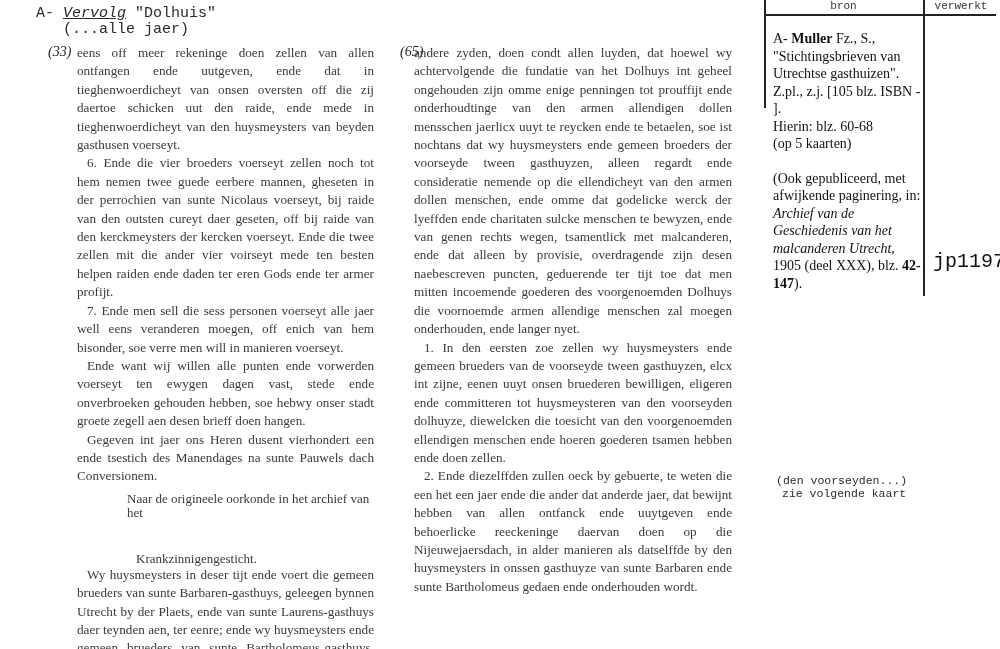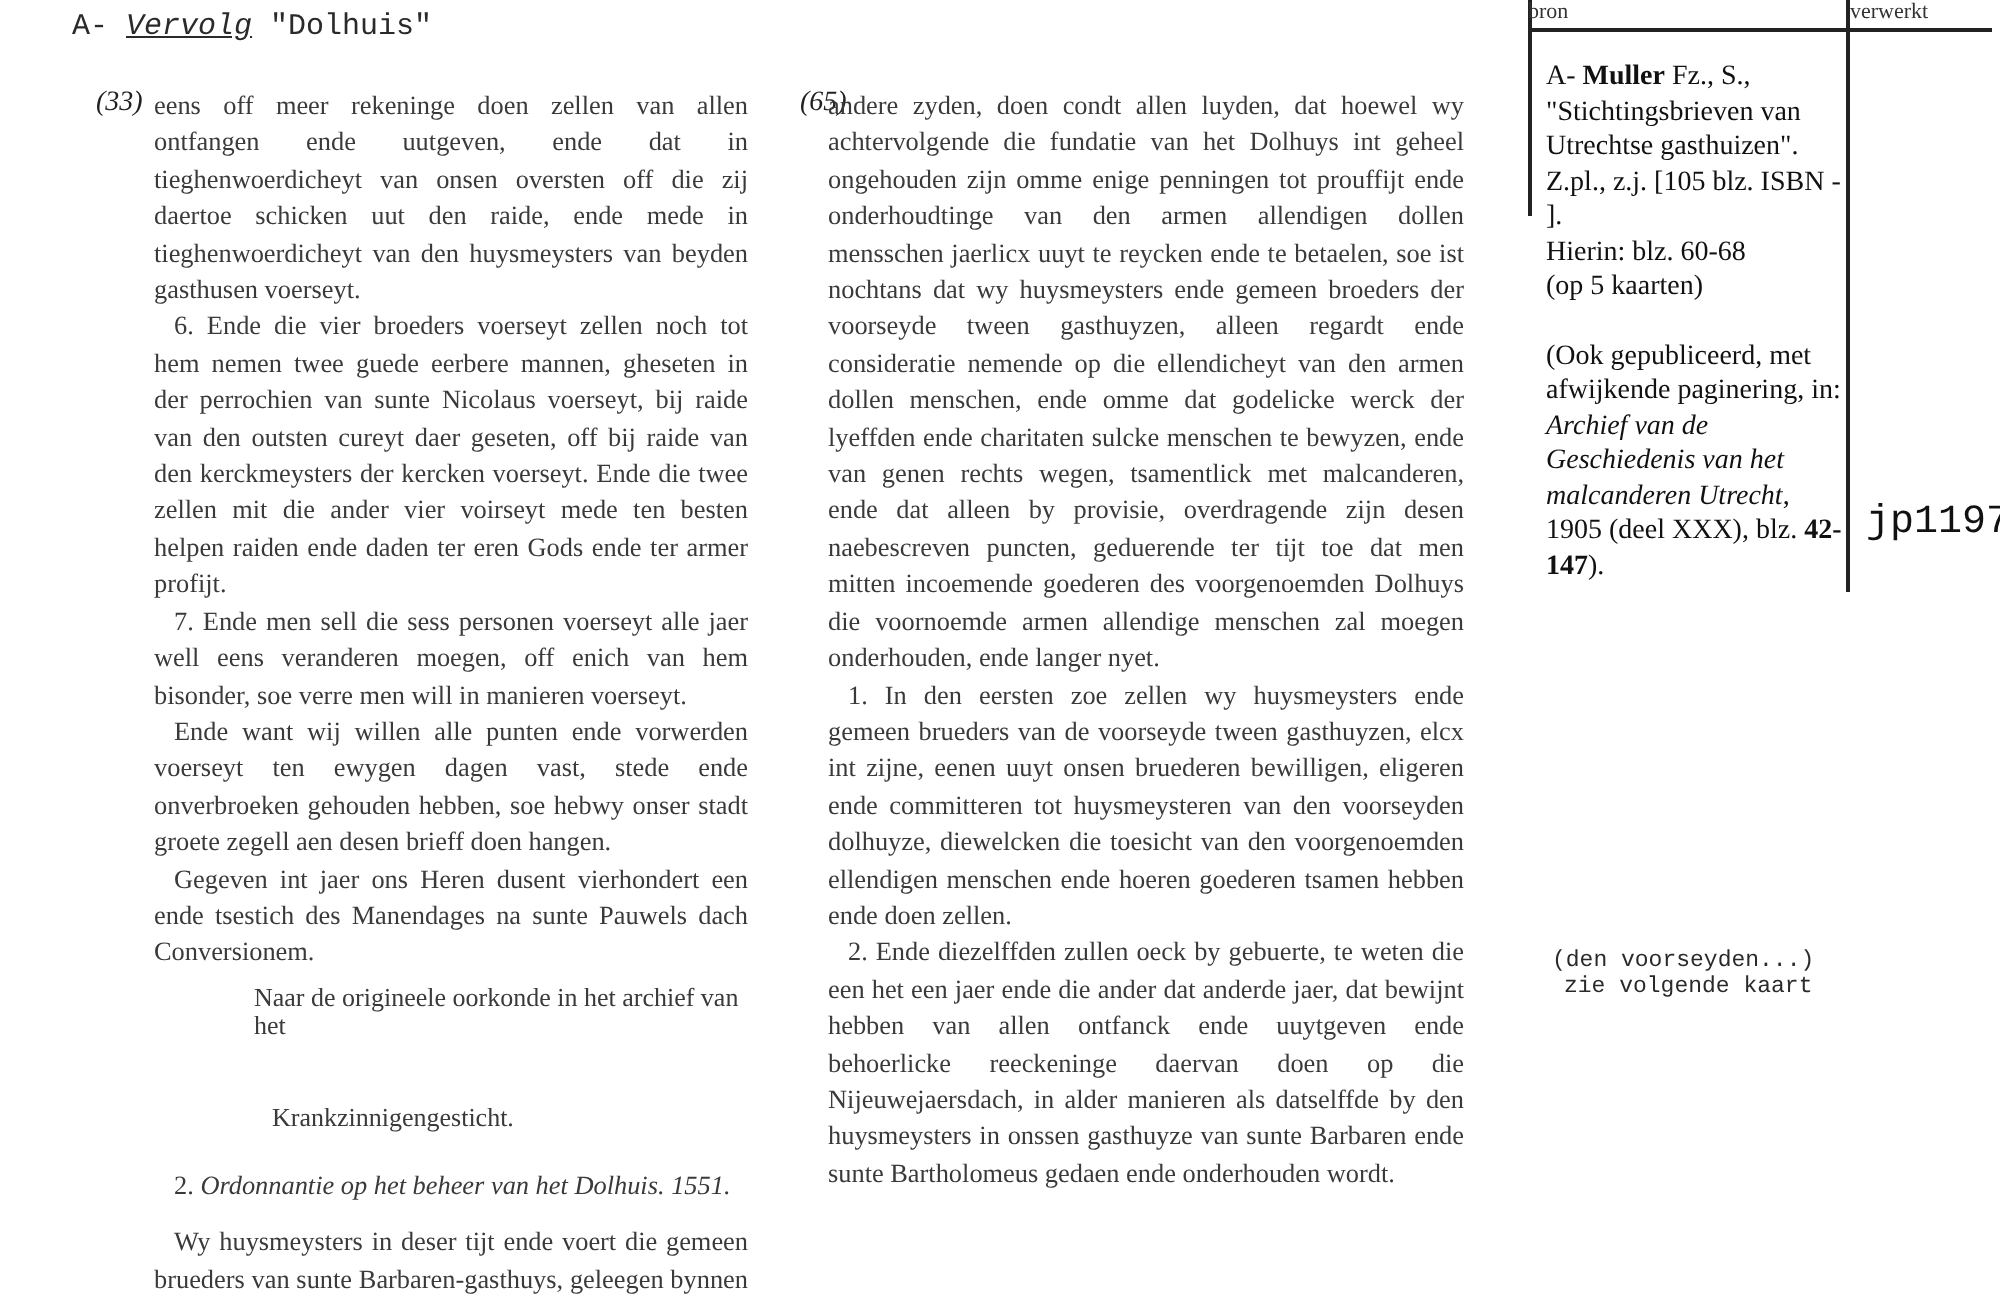--- a/index.html
+++ b/index.html
@@ -30,59 +30,55 @@
   .pagemark {
     position: absolute; font-family: "Liberation Serif", serif; font-style: italic;
     font-size: 14px; color: #222;
   }
   #pm-left { left: 48px; top: 44px; }
   #pm-mid { left: 400px; top: 44px; }
 
   
   #card { position: absolute; left: 756px; top: 0; width: 244px; height: 649px;
     font-family: "Liberation Serif", serif; color: #111; }
-  #card .hdr { position: absolute; top: 0; height: 14px; font-family: Liberation Serif, serif;
-    font-size: 11px; color: #333; line-height: 12px; }
+  #card .hdr { position: absolute; top: 0; height: 14px; font-family: Liberation Mono, monospace;
+    font-size: 11px; color: #333; text-align: center; line-height: 12px; }
   #hdr-bron { left: 8px; width: 159px; }
   #hdr-verw { left: 169px; width: 72px; }
   .vline { position: absolute; background: #222; width: 1.5px; }
   .hline { position: absolute; background: #222; height: 1.5px; }
   #card .src { position: absolute; left: 17px; top: 30px; width: 150px; font-size: 14px; line-height: 17.5px; }
   #card .src p { margin: 0; }
   #card .pub { margin-top: 17px !important; }
   #card .code { position: absolute; left: 177px; top: 250px; font-size: 20px; font-family: Liberation Mono, monospace; }
   #typed-note { position: absolute; left: 776px; top: 474px; font-size: 11.5px; line-height: 13px; }
   #typed-note .l2 { padding-left: 6px; display: block; }
 </style>
 </head>
 <body>
 
 <div id="header" class="typed">
   <div>
     <span>A- </span><span class="u">Vervolg</span><span> "Dolhuis"</span>
   </div>
+  <div class="line2">(...alle jaer)</div>
 </div>
 
 <span id="pm-left" class="pagemark">(33)</span>
 <span id="pm-mid" class="pagemark">(65)</span>
 
 <div id="col-left" class="col">
   <p>eens off meer rekeninge doen zellen van allen ontfangen ende uutgeven, ende dat in tieghenwoerdicheyt van onsen oversten off die zij daertoe schicken uut den raide, ende mede in tieghenwoerdicheyt van den huysmeysters van beyden gasthusen voerseyt.</p>
   <p class="ind">6. Ende die vier broeders voerseyt zellen noch tot hem nemen twee guede eerbere mannen, gheseten in der perrochien van sunte Nicolaus voerseyt, bij raide van den outsten cureyt daer geseten, off bij raide van den kerckmeysters der kercken voerseyt. Ende die twee zellen mit die ander vier voirseyt mede ten besten helpen raiden ende daden ter eren Gods ende ter armer profijt.</p>
   <p class="ind">7. Ende men sell die sess personen voerseyt alle jaer well eens veranderen moegen, off enich van hem bisonder, soe verre men will in manieren voerseyt.</p>
   <p class="ind">Ende want wij willen alle punten ende vorwerden voerseyt ten ewygen dagen vast, stede ende onverbroeken gehouden hebben, soe hebwy onser stadt groete zegell aen desen brieff doen hangen.</p>
   <p class="ind">Gegeven int jaer ons Heren dusent vierhondert een ende tsestich des Manendages na sunte Pauwels dach Conversionem.</p>
   <p class="note">
     <span>Naar de origineele oorkonde in het archief van het</span>
     <span class="l2">Krankzinnigengesticht.</span>
-  </p>
-  <p class="heading ind">
-    <span style="font-style:normal">2.</span>
-    <span>Ordonnantie op het beheer van het Dolhuis.</span>
-    <span>1551.</span>
   </p>
   <p class="ind">Wy huysmeysters in deser tijt ende voert die gemeen brueders van sunte Barbaren-gasthuys, geleegen bynnen Utrecht by der Plaets, ende van sunte Laurens-gasthuys daer teynden aen, ter eenre; ende wy huysmeysters ende gemeen brueders van sunte Bartholomeus-gasthuys, oeck bynnen Utrecht geleegen, ter</p>
 </div>
 
 <div id="col-mid" class="col">
   <p>andere zyden, doen condt allen luyden, dat hoewel wy achtervolgende die fundatie van het Dolhuys int geheel ongehouden zijn omme enige penningen tot prouffijt ende onderhoudtinge van den armen allendigen dollen mensschen jaerlicx uuyt te reycken ende te betaelen, soe ist nochtans dat wy huysmeysters ende gemeen broeders der voorseyde tween gasthuyzen, alleen regardt ende consideratie nemende op die ellendicheyt van den armen dollen menschen, ende omme dat godelicke werck der lyeffden ende charitaten sulcke menschen te bewyzen, ende van genen rechts wegen, tsamentlick met malcanderen, ende dat alleen by provisie, overdragende zijn desen naebescreven puncten, geduerende ter tijt toe dat men mitten incoemende goederen des voorgenoemden Dolhuys die voornoemde armen allendige menschen zal moegen onderhouden, ende langer nyet.</p>
   <p class="ind">1. In den eersten zoe zellen wy huysmeysters ende gemeen brueders van de voorseyde tween gasthuyzen, elcx int zijne, eenen uuyt onsen bruederen bewilligen, eligeren ende committeren tot huysmeysteren van den voorseyden dolhuyze, diewelcken die toesicht van den voorgenoemden ellendigen menschen ende hoeren goederen tsamen hebben ende doen zellen.</p>
   <p class="ind">2. Ende diezelffden zullen oeck by gebuerte, te weten die een het een jaer ende die ander dat anderde jaer, dat bewijnt hebben van allen ontfanck ende uuytgeven ende behoerlicke reeckeninge daervan doen op die Nijeuwejaersdach, in alder manieren als datselffde by den huysmeysters in onssen gasthuyze van sunte Barbaren ende sunte Bartholomeus gedaen ende onderhouden wordt.</p>
 </div>
 

